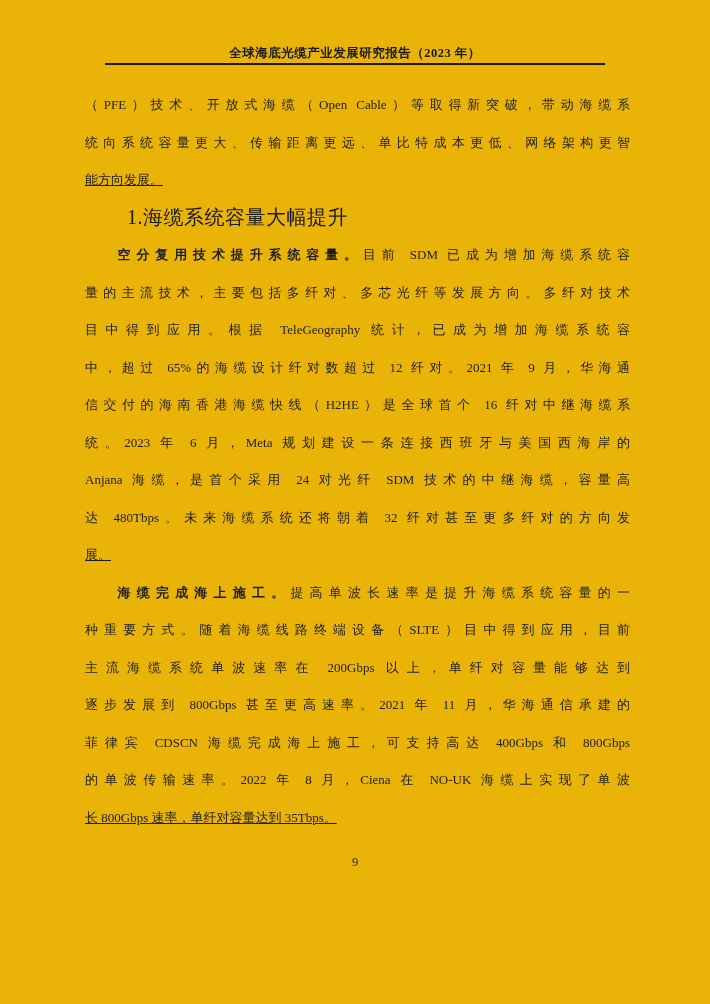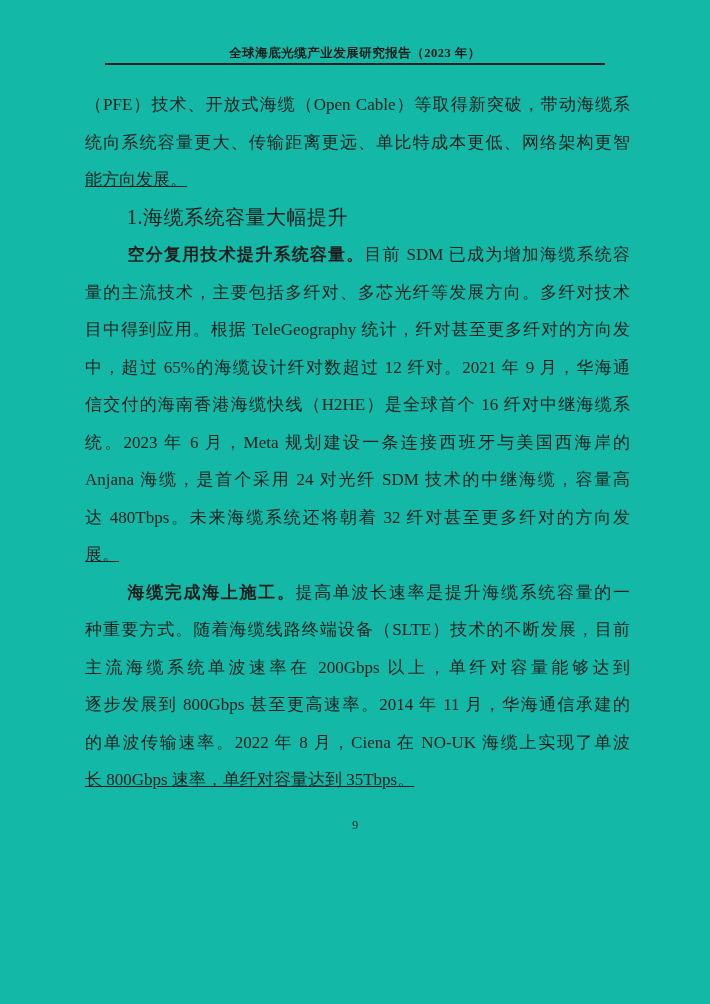--- a/index.html
+++ b/index.html
@@ -4,21 +4,21 @@
 <style>
   html, body {
     margin: 0;
     padding: 0;
     background: #ffffff;
   }
   .page {
     position: relative;
     width: 710px;
     height: 1004px;
-    background: #14b8a6;
+    background: #eab308;
     overflow: hidden;
     font-family: "Liberation Serif", "DejaVu Serif", serif;
     color: #1e1e1e;
   }
   
   .running-header {
     padding-top: 46px;
   }
   .header-title {
     text-align: center;
@@ -31,21 +31,21 @@
   .header-rule {
     width: 500px;
     margin: 2px auto 0 auto;
     border-bottom: 2px solid #1c1c1c;
   }
   
   .doc-body {
     margin: 21px 80px 0 85px; 
   }
   .line {
-    font-size: 17px;
+    font-size: 13px;
     line-height: 37.5px;
     height: 37.5px;
     overflow: hidden;
     text-align: justify;
     text-align-last: justify;
   }
   .line.end {
     text-align-last: left;
     text-decoration: underline;
   }
@@ -91,33 +91,34 @@
   <div class="doc-body" id="doc-body">
       <div class="paragraph">
         <div class="line"><span class="seg">（PFE）技术、开放式海缆（Open Cable）等取得新突破，带动海缆系</span></div>
         <div class="line"><span class="seg">统向系统容量更大、传输距离更远、单比特成本更低、网络架构更智</span></div>
         <div class="line end"><span class="seg">能方向发展。</span></div>
       </div>
       <div class="heading">1.海缆系统容量大幅提升</div>
       <div class="paragraph">
         <div class="line indent"><span class="seg bold-lead">空分复用技术提升系统容量。</span><span class="seg">目前 SDM 已成为增加海缆系统容</span></div>
         <div class="line"><span class="seg">量的主流技术，主要包括多纤对、多芯光纤等发展方向。多纤对技术</span></div>
-        <div class="line"><span class="seg">目中得到应用。根据 TeleGeography 统计，纤对甚至更多纤对的方向发</span></div>
+        <div class="line"><span class="seg">目中得到应用。根据 TeleGeography 统计，已成为增加海缆系统容</span></div>
         <div class="line"><span class="seg">中，超过 65%的海缆设计纤对数超过 12 纤对。2021 年 9 月，华海通</span></div>
         <div class="line"><span class="seg">信交付的海南香港海缆快线（H2HE）是全球首个 16 纤对中继海缆系</span></div>
         <div class="line"><span class="seg">统。2023 年 6 月，Meta 规划建设一条连接西班牙与美国西海岸的</span></div>
         <div class="line"><span class="seg">Anjana 海缆，是首个采用 24 对光纤 SDM 技术的中继海缆，容量高</span></div>
         <div class="line"><span class="seg">达 480Tbps。未来海缆系统还将朝着 32 纤对甚至更多纤对的方向发</span></div>
         <div class="line end"><span class="seg">展。</span></div>
       </div>
       <div class="paragraph">
         <div class="line indent"><span class="seg bold-lead">海缆完成海上施工。</span><span class="seg">提高单波长速率是提升海缆系统容量的一</span></div>
-        <div class="line"><span class="seg">种重要方式。随着海缆线路终端设备（SLTE）技术的不断发展，目前</span></div>
+        <div class="line"><span class="seg">种重要方式。随着海缆线路终端设备（SLTE）目中得到应用，目前</span></div>
         <div class="line"><span class="seg">主流海缆系统单波速率在 200Gbps 以上，单纤对容量能够达到</span></div>
-        <div class="line"><span class="seg">逐步发展到 800Gbps 甚至更高速率。2014 年 11 月，华海通信承建的</span></div>
+        <div class="line"><span class="seg">逐步发展到 800Gbps 甚至更高速率。2021 年 11 月，华海通信承建的</span></div>
+        <div class="line"><span class="seg">菲律宾 CDSCN 海缆完成海上施工，可支持高达 400Gbps 和 800Gbps</span></div>
         <div class="line"><span class="seg">的单波传输速率。2022 年 8 月，Ciena 在 NO-UK 海缆上实现了单波</span></div>
         <div class="line end"><span class="seg">长 800Gbps 速率，单纤对容量达到 35Tbps。</span></div>
       </div>
     </div>
 
   <div class="page-footer">
     <span class="page-number">9</span>
   </div>
 
 </div>

